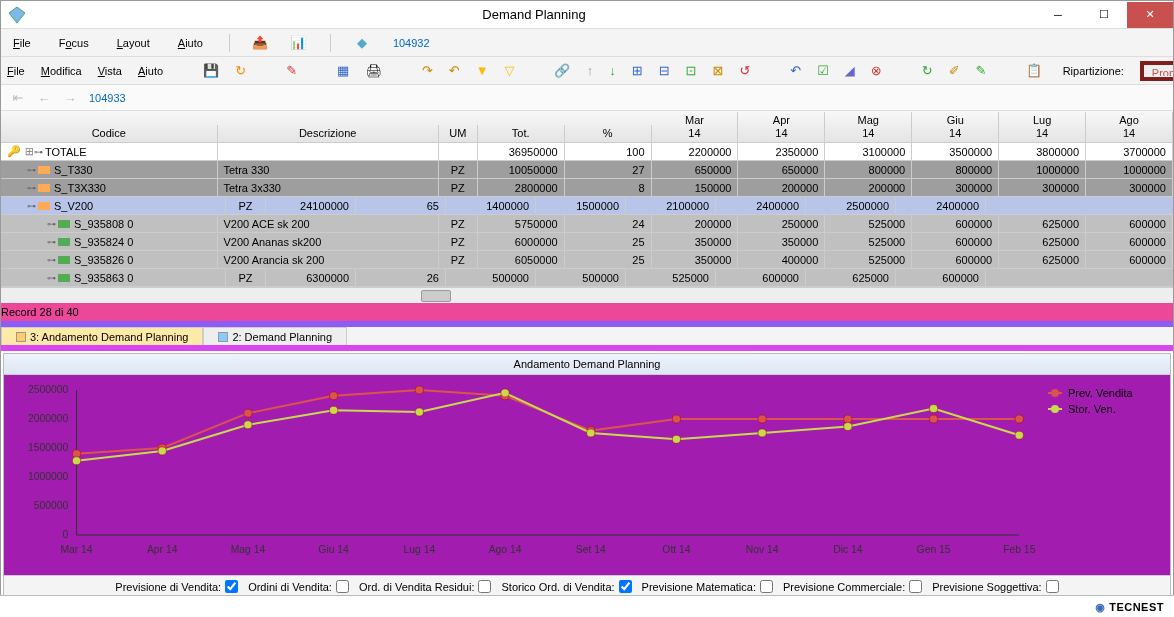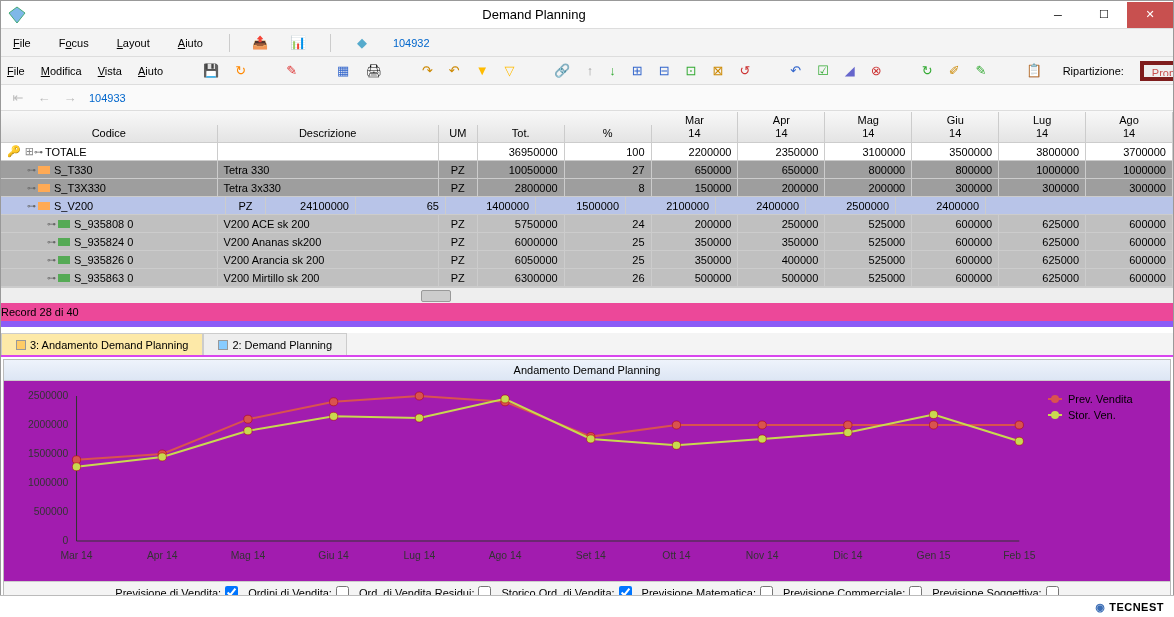--- a/index.html
+++ b/index.html
@@ -39,21 +39,21 @@
 .tree-tog{color:#666;margin-right:2px;font-size:9px}
 .code-ico{display:inline-block;width:12px;height:8px;margin-right:4px;vertical-align:middle}
 .ico-g{background:#5a5}.ico-o{background:#fa5}
 .key-ico{margin-right:4px;color:#888}
 
 .scroll-strip{height:16px;background:#eee;border-top:1px solid #ccc;position:relative}
 .scroll-thumb{position:absolute;left:420px;width:30px;height:12px;top:2px;background:#ccc;border:1px solid #999;border-radius:2px}
 
 .status-rec{padding:3px 0;border-bottom:6px solid #8b5cf6;background:#ec4899}
 
-.tabstrip{display:flex;height:24px;background:#f4f4f4;border-bottom:2px solid #d946ef;margin-top:6px}
+.tabstrip{display:flex;height:24px;background:#f4f4f4;border-bottom:6px solid #d946ef;}
 .tab{padding:4px 14px;border:1px solid #ccc;border-bottom:none;background:#eee;cursor:pointer;display:flex;align-items:center;gap:4px}
 .tab.active{background:#fde9a8}
 .tab-ico{width:10px;height:10px;border:1px solid #999}
 
 .chart-wrap{border:1px solid #bbb;margin:2px;background:#a21caf}
 .chart-title{text-align:center;padding:4px;background:linear-gradient(#eef3fb,#dde6f4);border-bottom:1px solid #ccc}
 .chart-body{display:flex;height:200px}
 .chart-plot{flex:1;position:relative}
 .legend{width:130px;padding:8px;font-size:11px}
 .legend-item{display:flex;align-items:center;gap:6px;margin:4px 0}
@@ -275,21 +275,20 @@
         <div class="cell c-pct">25</div>
         <div class="cell c-m">350000</div>
         <div class="cell c-m">400000</div>
         <div class="cell c-m">525000</div>
         <div class="cell c-m">600000</div>
         <div class="cell c-m">625000</div>
         <div class="cell c-m">600000</div>
       </div>
       <div class="grid-row row-item">
         <div class="cell c-code"><span class="tree-ind" style="width:40px"></span><span class="tree-tog">⊶</span><span class="code-ico ico-g"></span>S_935863 0</div>
-        <div class="cell c-desc">V200 Mirtillo sk 200</div>
         <div class="cell c-um">PZ</div>
         <div class="cell c-tot">6300000</div>
         <div class="cell c-pct">26</div>
         <div class="cell c-m">500000</div>
         <div class="cell c-m">500000</div>
         <div class="cell c-m">525000</div>
         <div class="cell c-m">600000</div>
         <div class="cell c-m">625000</div>
         <div class="cell c-m">600000</div>
       </div>

